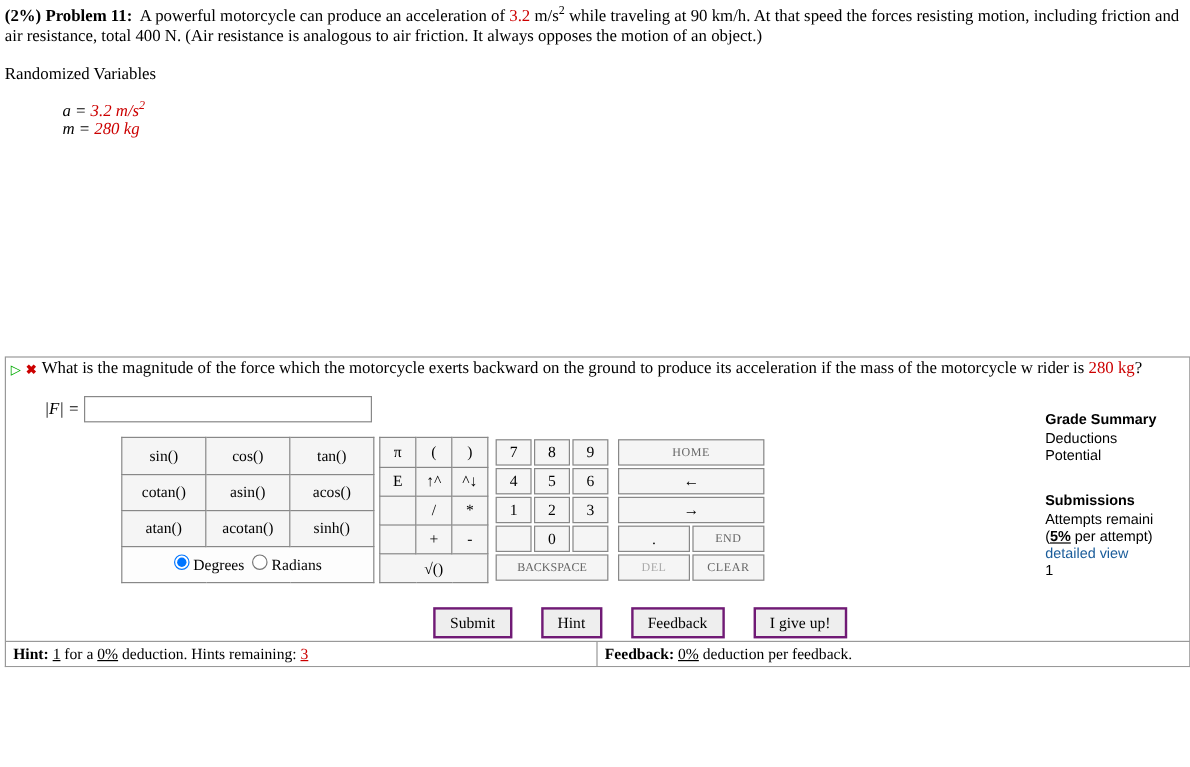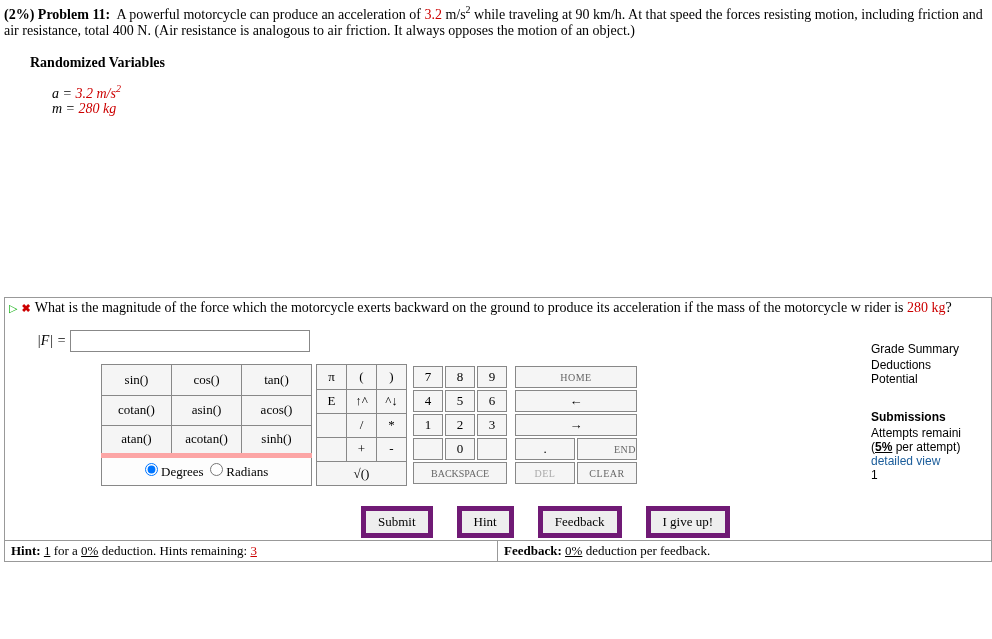--- a/index.html
+++ b/index.html
@@ -1,20 +1,20 @@
 <!DOCTYPE html>
 <html><head>
 <meta charset="utf-8">
 <style>
 * { box-sizing: border-box; margin: 0; padding: 0; }
 body { font-family: Georgia, "Times New Roman", serif; font-size: 14px; color: #000; background: #fff; padding: 4px 0 0 4px; width: 992px; }
 .header { margin-bottom: 16px; }
 .header b { font-weight: bold; }
 .red { color: #c00; }
-.vars-title { font-weight: bold; margin-bottom: 12px; margin-left: 26px; }
+.vars-title { font-weight: normal; margin-bottom: 12px; }
 .vars { font-style: italic; margin-bottom: 180px; margin-left: 48px; }
 .vars sup { font-size: 10px; }
 .panel { border: 1px solid #999; padding: 2px 4px; position: relative; }
 .controls-row { display: flex; align-items: center; gap: 4px; margin-bottom: 2px; }
 .ico { display: inline-block; font-size: 11px; }
 .ico-play { color: #0a0; }
 .ico-x { color: #c00; font-weight: bold; }
 .question { display: inline; }
 .answer-row { margin: 14px 0 12px 28px; }
 .answer-label { font-family: "Times New Roman", serif; font-style: italic; }
@@ -24,26 +24,26 @@
 .keypad { display: flex; gap: 4px; }
 .func-col { border-collapse: collapse; }
 .func-col td, .numpad td, .ctrlpad td { border: 1px solid #888; text-align: center; vertical-align: middle; height: 22px; font-size: 13px; background: #f5f5f5; }
 .func-col td { width: 70px; }
 .numpad td { width: 30px; }
 .ctrlpad td { width: 30px; }
 .ctrlpad td.wide { width: 60px; font-size: 10px; color: #666; letter-spacing: 0.5px; }
 .ctrlpad td.home, .ctrlpad td.end { font-variant: small-caps; }
 .extra1 { border-collapse: collapse; }
 .extra1 td { border: 1px solid #888; text-align: center; height: 22px; width: 30px; background: #f5f5f5; font-size: 13px; }
-.mode-row td { border-top: 5px solid #fca5a5; height: 22px; background: #fdfdfd; }
+.mode-row td { border-top: 1px solid #fca5a5; height: 22px; background: #fdfdfd; }
 .mode-row label { font-size: 13px; }
 .action-row { margin-top: 20px; margin-left: 260px; display: flex; gap: 24px; align-items: center; }
-.btn { border: 5px solid #701a75; background: #eee; font-family: inherit; font-size: 13px; padding: 3px 12px; cursor: pointer; }
+.btn { border: 2px solid #701a75; background: #eee; font-family: inherit; font-size: 13px; padding: 3px 12px; cursor: pointer; }
 .right-col { position: absolute; right: 0; top: 44px; width: 120px; font-family: Arial, sans-serif; font-size: 12px; }
-.right-col .gs-title { font-weight: normal; margin-bottom: 2px; }
+.right-col .gs-title { font-weight: bold; margin-bottom: 2px; }
 .right-col .sub-title { font-weight: bold; margin-top: 24px; margin-bottom: 2px; }
 .right-col a { color: #1a5c9a; cursor: pointer; }
 .footer { display: flex; border: 1px solid #999; border-top: none; font-size: 13px; }
 .footer .cell { padding: 2px 6px; }
 .footer .left { flex: 0 0 50%; border-right: 1px solid #999; }
 .footer .right { flex: 1; }
 .uline { text-decoration: underline; }
 sup { font-size: 10px; vertical-align: super; }
 </style>
 </head>
@@ -165,21 +165,21 @@
                 <td colspan="2" class="wide home">HOME</td>
               </tr>
           <tr>
                 <td colspan="2">←</td>
               </tr>
           <tr>
                 <td colspan="2">→</td>
               </tr>
           <tr>
                 <td>.</td>
-                <td class="wide end" style="font-size:10px;color:#666;text-align:right;">END</td>
+                <td class="wide end" style="font-size:10px;color:#666;">END</td>
               </tr>
           <tr>
                 <td class="wide" style="font-size:10px;color:#aaa;">DEL</td>
                 <td class="wide" style="font-size:10px;color:#666;">CLEAR</td>
               </tr>
         </tbody>
           </table>
       </div>
 
       <div class="action-row">

